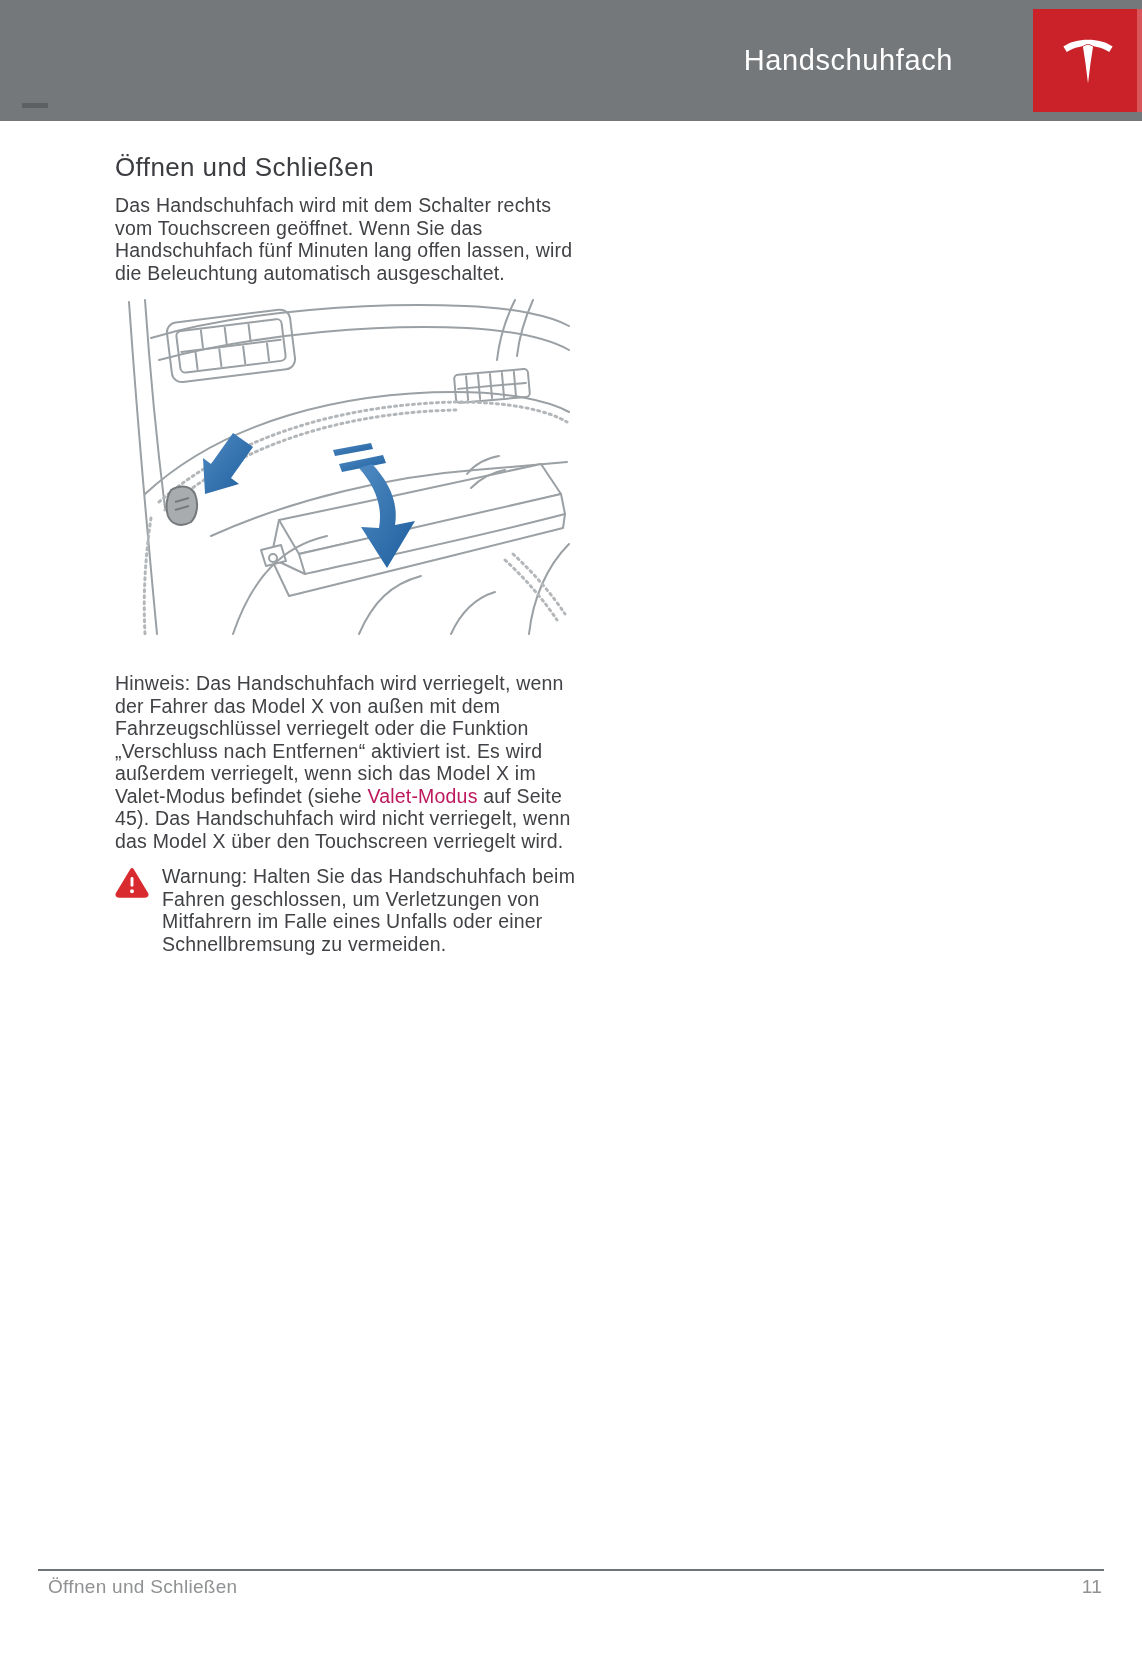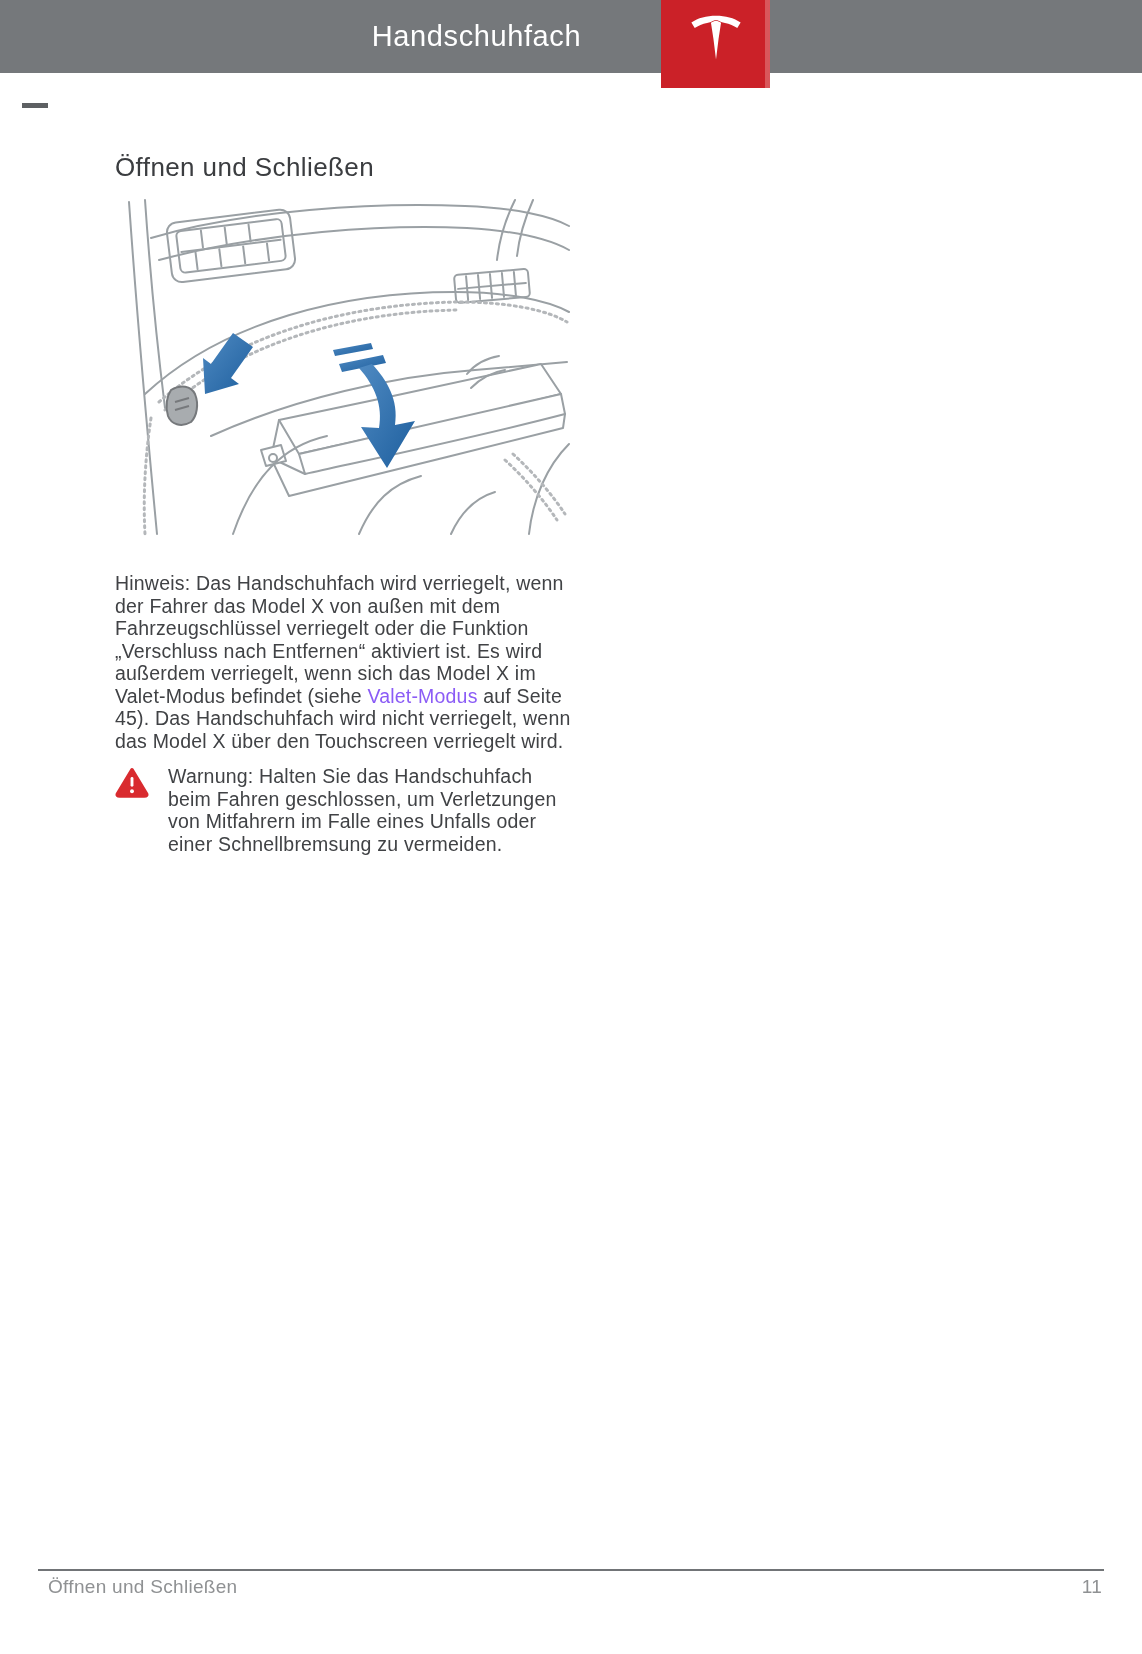--- a/index.html
+++ b/index.html
@@ -13,25 +13,25 @@
     width: 1142px;
     height: 1654px;
     background: #ffffff;
     overflow: hidden;
   }
 
   
   .header {
     position: absolute;
     top: 0; left: 0; right: 0;
-    height: 73px;
+    height: 121px;
     background: #75787b;
     display: flex;
     align-items: center;
-    justify-content: center;
+    justify-content: flex-end;
   }
   .header-title {
     color: #ffffff;
     font-size: 29px;
     font-weight: 300;
     letter-spacing: 0.6px;
     margin-right: 80px;
     line-height: 1;
   }
   .logo-box {
@@ -82,31 +82,31 @@
 
   figure.illustration {
     margin-top: 14px;
     width: 462px;
     height: 340px;
   }
   figure.illustration svg { width: 100%; height: 100%; display: block; }
 
   .note { margin-top: 34px; }
   .note a.inline-link {
-    color: #8b5cf6;
+    color: #be185d;
     text-decoration: none;
     cursor: pointer;
     margin-top: 18px;
   }
 
   .warning-row {
     margin-top: 13px;
     display: flex;
     align-items: flex-start;
-    gap: 19px;
+    gap: 13px;
   }
   .warning-row .warn-icon { flex: 0 0 auto; margin-top: 2px; }
   .warning-row .warn-icon svg { width: 34px; height: 31px; display: block; }
   .warning-row p { flex: 1 1 auto; }
 
   
   .footer {
     position: absolute;
     left: 38px;
     right: 38px;
@@ -139,20 +139,21 @@
         </g>
       </svg>
     </div>
   </div>
   <div class="header-notch"></div>
 
   <div class="content">
 
     <h1 class="section-title">Öffnen und Schließen</h1>
 
+    <p class="body-text intro">Das Handschuhfach wird mit dem Schalter rechts vom Touchscreen geöffnet. Wenn Sie das Handschuhfach fünf Minuten lang offen lassen, wird die Beleuchtung automatisch ausgeschaltet.</p>
 
     <figure class="illustration">
       <svg viewBox="0 0 462 340" aria-hidden="true">
         <defs>
           <linearGradient id="arrowGrad" x1="0" y1="0" x2="1" y2="1">
             <stop offset="0" stop-color="#4f8ac2"></stop>
             <stop offset="1" stop-color="#1e5f9e"></stop>
           </linearGradient>
         </defs>
 

